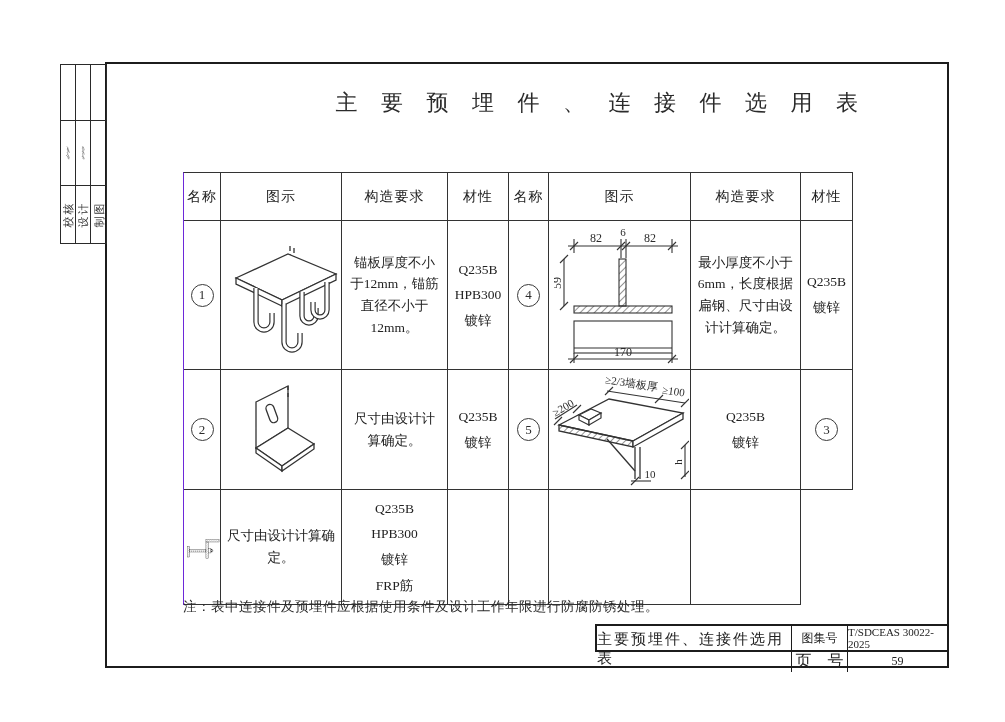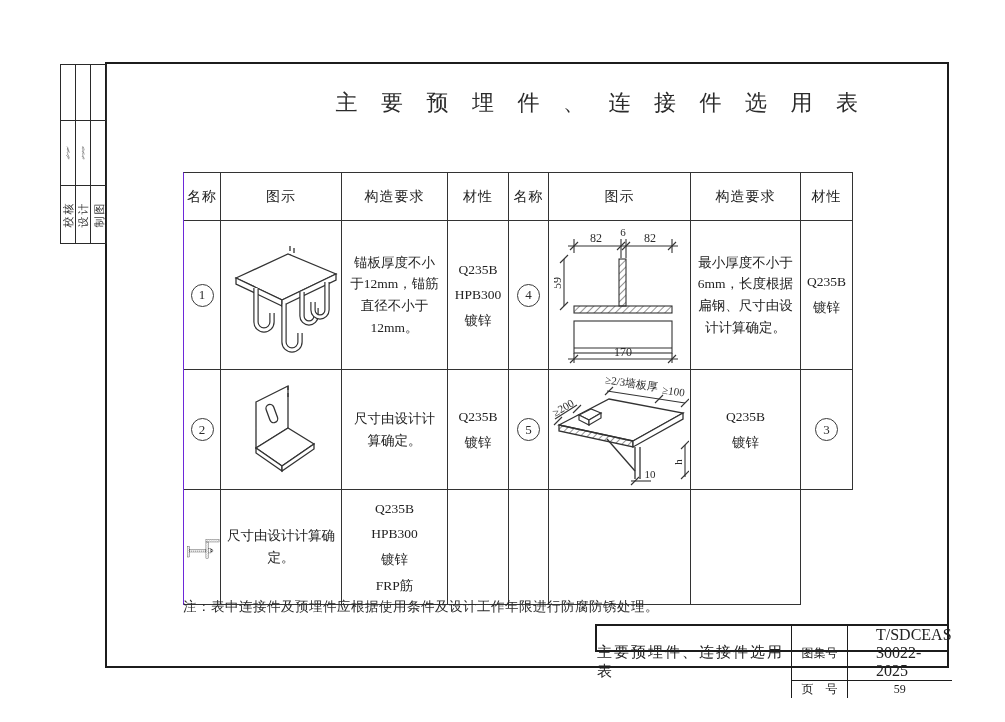--- a/index.html
+++ b/index.html
@@ -30,22 +30,22 @@
   .cell.mat{white-space:pre-line;line-height:1.9;text-align:center;}
   .num-circle{width:21px;height:21px;border:1px solid #3a3a3a;border-radius:50%;display:flex;align-items:center;justify-content:center;font-size:13px;color:#2b2b2b;}
   
   .note{left:183px;top:582px;font-size:13.5px;color:#2b2b2b;letter-spacing:0.5px;margin-top:16px;}
   
   .titleblock{left:595px;top:624px;width:354px;height:28px;border:2px solid #1c1c1c;box-sizing:border-box;display:grid;
     grid-template-columns:194px 56px 1fr;grid-template-rows:1fr 1fr;}
   .tb-cell{border-left:1px solid #1c1c1c;border-top:1px solid #1c1c1c;display:flex;align-items:center;justify-content:center;box-sizing:border-box;}
   .tb-title{grid-row:1/3;grid-column:1;border-left:none;border-top:none;font-size:15px;letter-spacing:2px;}
   .tb-l1{grid-row:1;grid-column:2;border-top:none;font-size:12px;}
-  .tb-v1{grid-row:1;grid-column:3;border-top:none;font-size:16px;letter-spacing:0px;padding-left:28px;}
-  .tb-l2{grid-row:2;grid-column:2;font-size:12px;}
+  .tb-v1{grid-row:1;grid-column:3;border-top:none;font-size:11px;letter-spacing:0px;}
+  .tb-l2{grid-row:2;grid-column:2;font-size:16px;}
   .tb-v2{grid-row:2;grid-column:3;font-size:12px;}
   svg{display:block;}
   svg text{font-family:"Liberation Serif","DejaVu Serif",serif;fill:#2b2b2b;}
 </style>
 </head>
 <body>
 
 <svg width="0" height="0" aria-hidden="true">
   <defs>
     <pattern id="hatch" width="5" height="5" patternUnits="userSpaceOnUse" patternTransform="rotate(45)">

